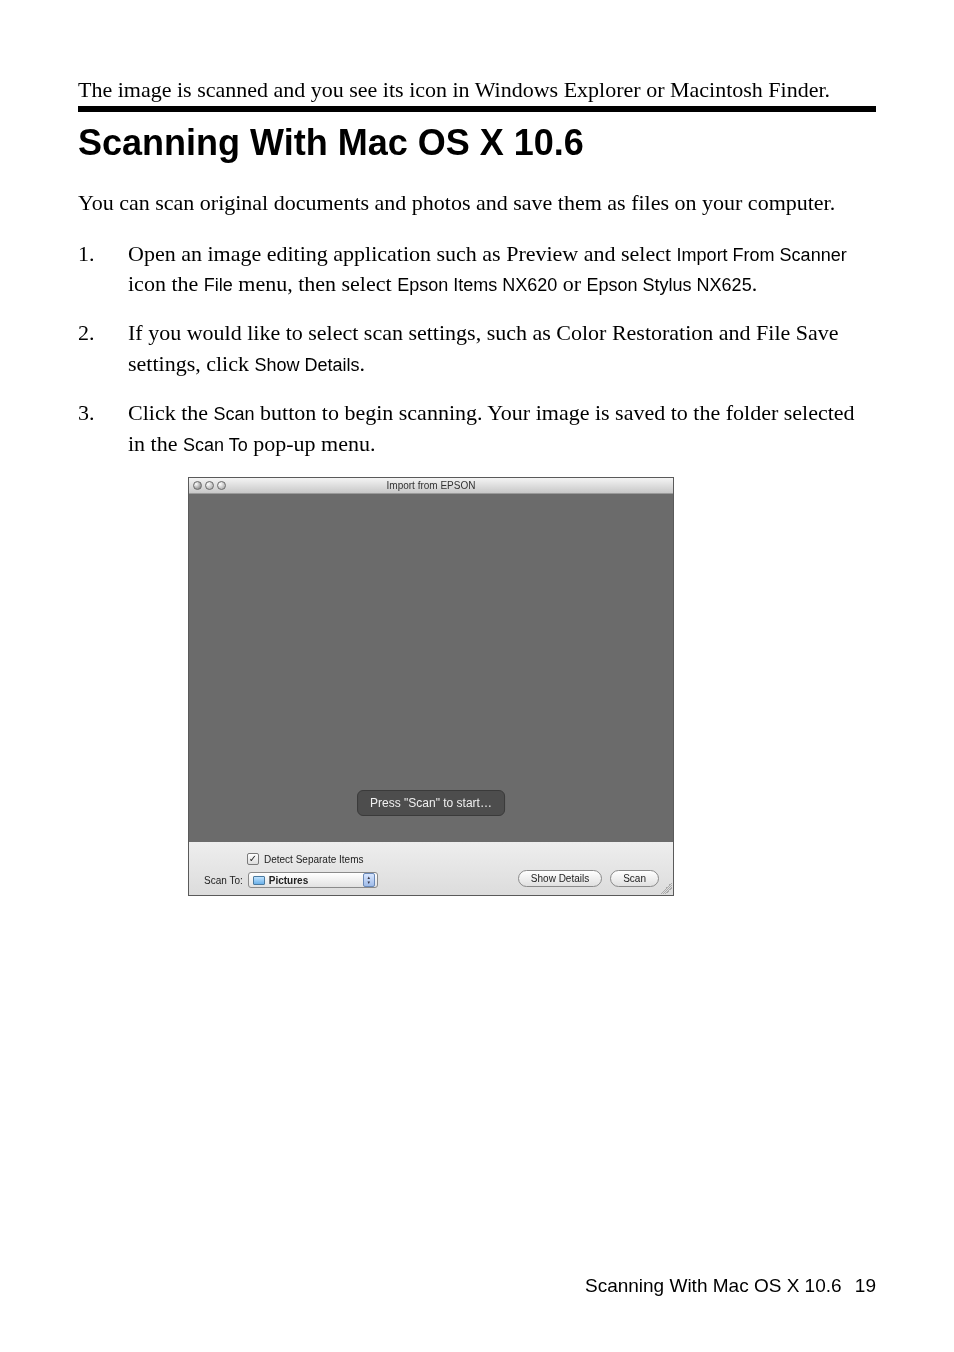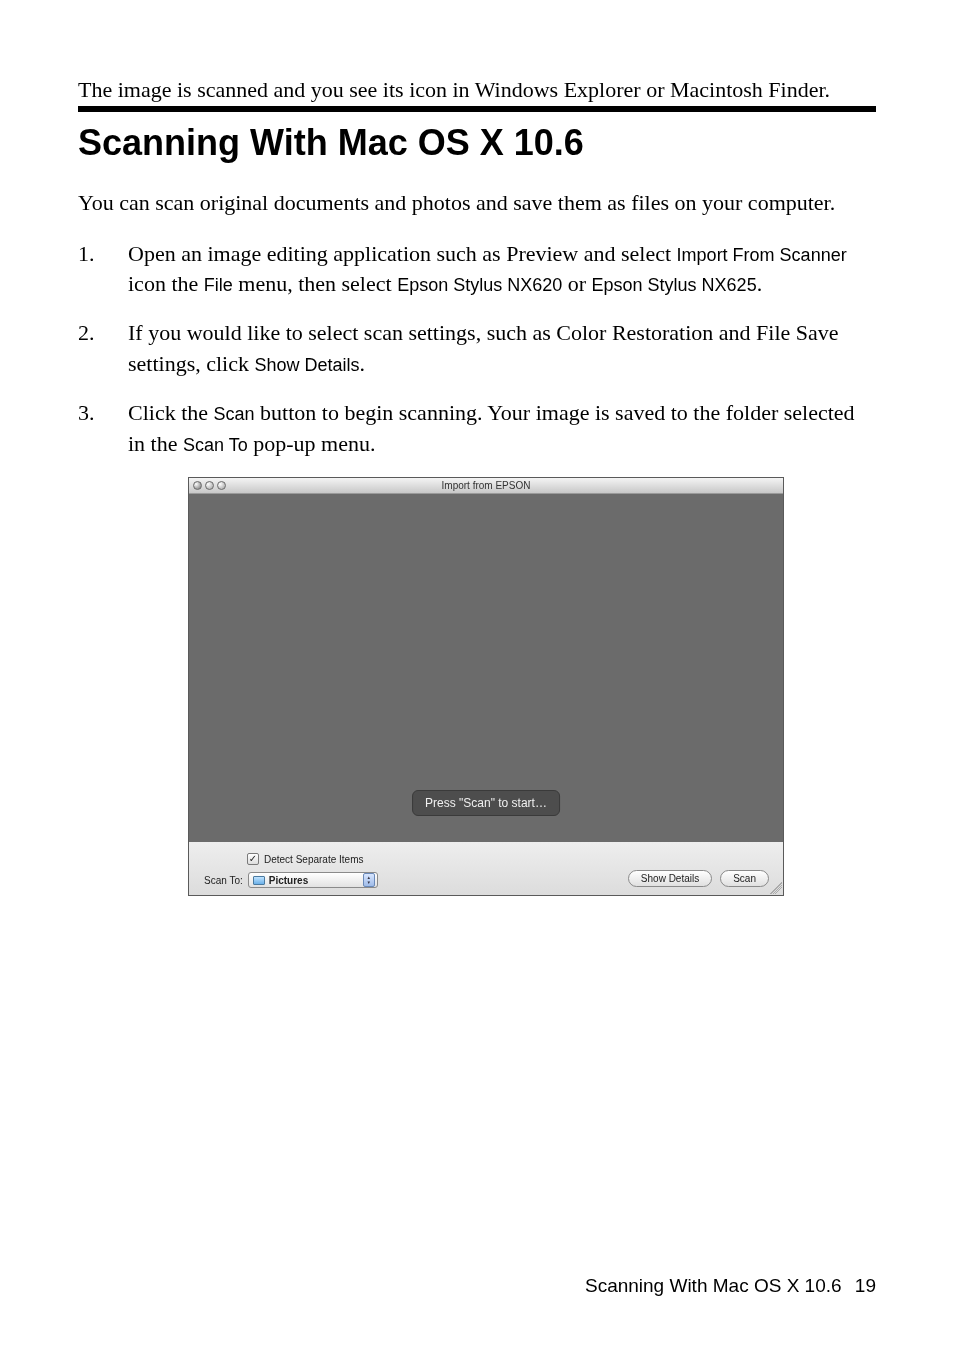--- a/index.html
+++ b/index.html
@@ -49,21 +49,21 @@
     position: absolute;
     left: 0;
     top: 0;
   }
   .ui-term {
     font-family: Liberation Sans, sans-serif;
     font-size: 18px;
   }
   
   .mac-window {
-    width: 596px;
+    width: 486px;
     margin: 10px 0 0 110px;
     border: 1px solid #5a5a5a;
     background: #e8e8e8;
     font-family: "Lucida Grande", Arial, sans-serif;
     position: relative;
   }
   .titlebar {
     height: 16px;
     background: linear-gradient(#f4f4f4, #c8c8c8);
     border-bottom: 1px solid #9a9a9a;
@@ -227,21 +227,21 @@
 <p class="intro-text">The image is scanned and you see its icon in Windows Explorer or Macintosh Finder.</p>
 
 <hr class="section-rule">
 
 <h1 class="section-heading">Scanning With Mac OS X 10.6</h1>
 
 <p class="section-intro">You can scan original documents and photos and save them as files on your computer.</p>
 
 <ol class="steps">
   <li>
-    <span>Open an image editing application such as Preview and select </span><span class="ui-term">Import From Scanner</span><span> icon the </span><span class="ui-term">File</span><span> menu, then select </span><span class="ui-term">Epson Stylus NX620</span><span> or </span><span class="ui-term">Epson Stylus NX625</span><span>.</span>
+    <span>Open an image editing application such as Preview and select </span><span class="ui-term">Import From Scanner</span><span> icon the </span><span class="ui-term">File</span><span> menu, then select </span><span class="ui-term">Epson Items NX620</span><span> or </span><span class="ui-term">Epson Stylus NX625</span><span>.</span>
   </li>
   <li>
     <span>If you would like to select scan settings, such as Color Restoration and File Save settings, click </span><span class="ui-term">Show Details</span><span>.</span>
   </li>
   <li>
     <span>Click the </span><span class="ui-term">Scan</span><span> button to begin scanning. Your image is saved to the folder selected in the </span><span class="ui-term">Scan To</span><span> pop-up menu.</span>
   </li>
 </ol>
 
 <div class="mac-window">

